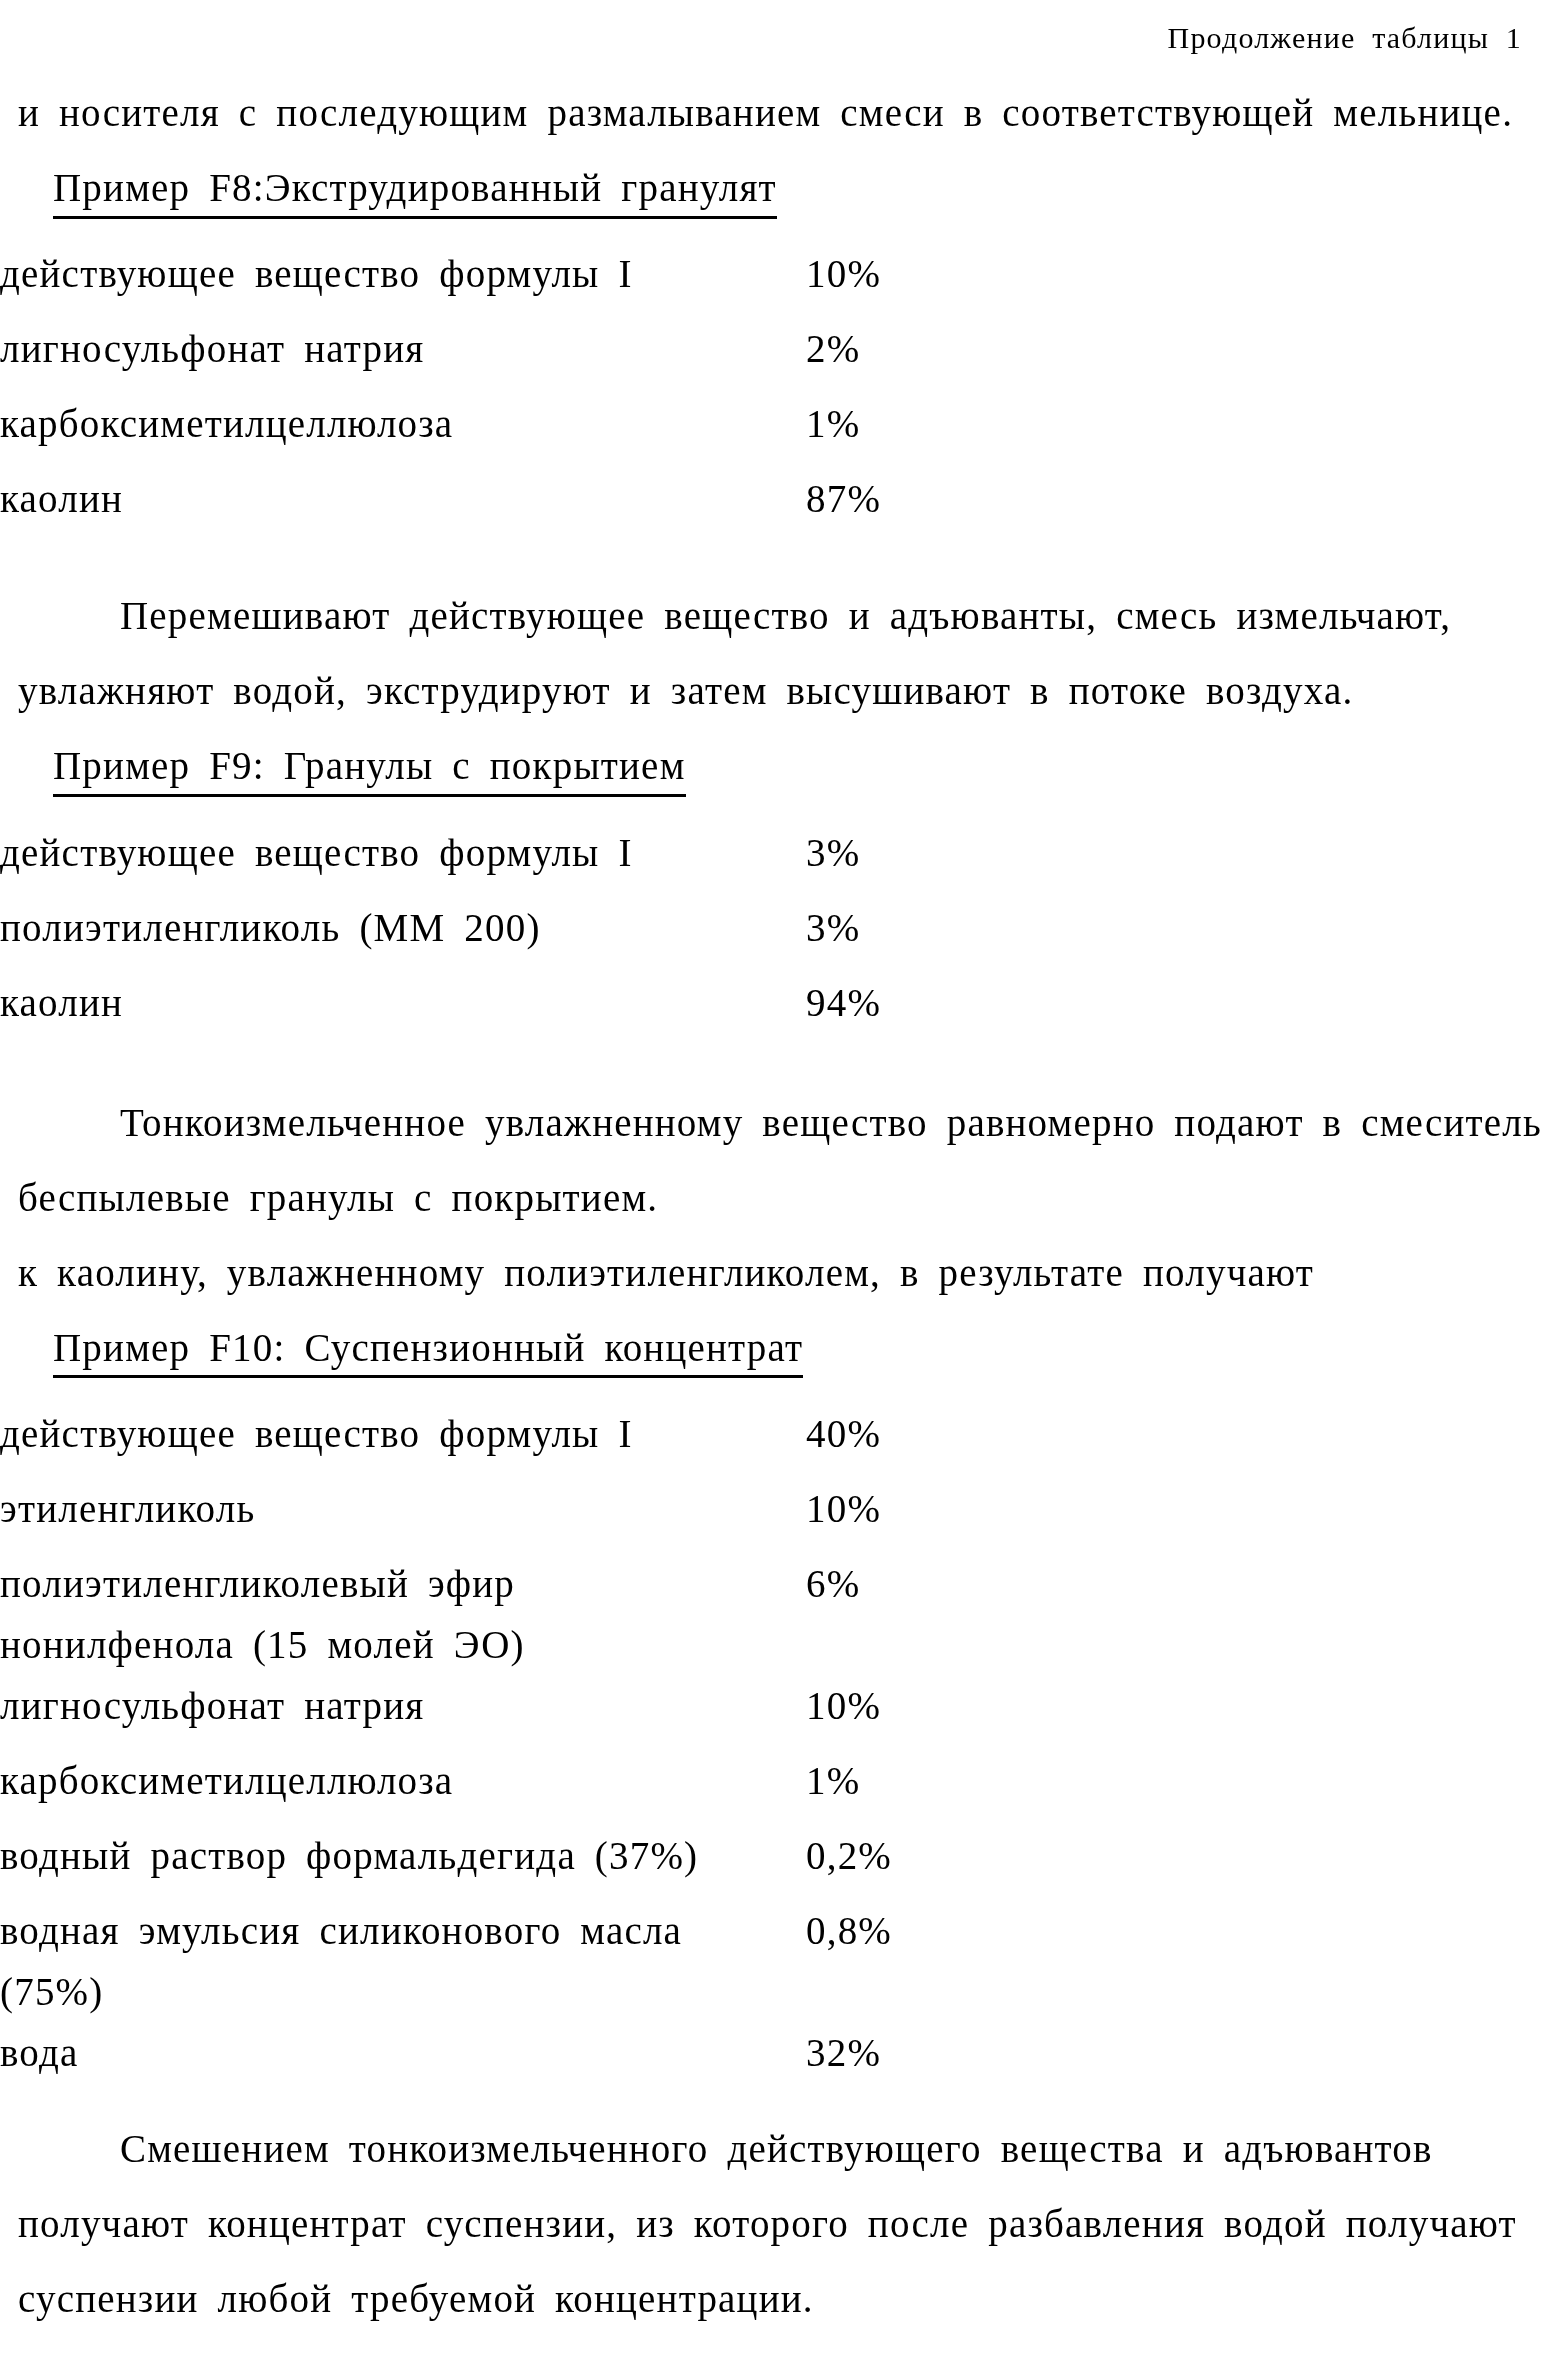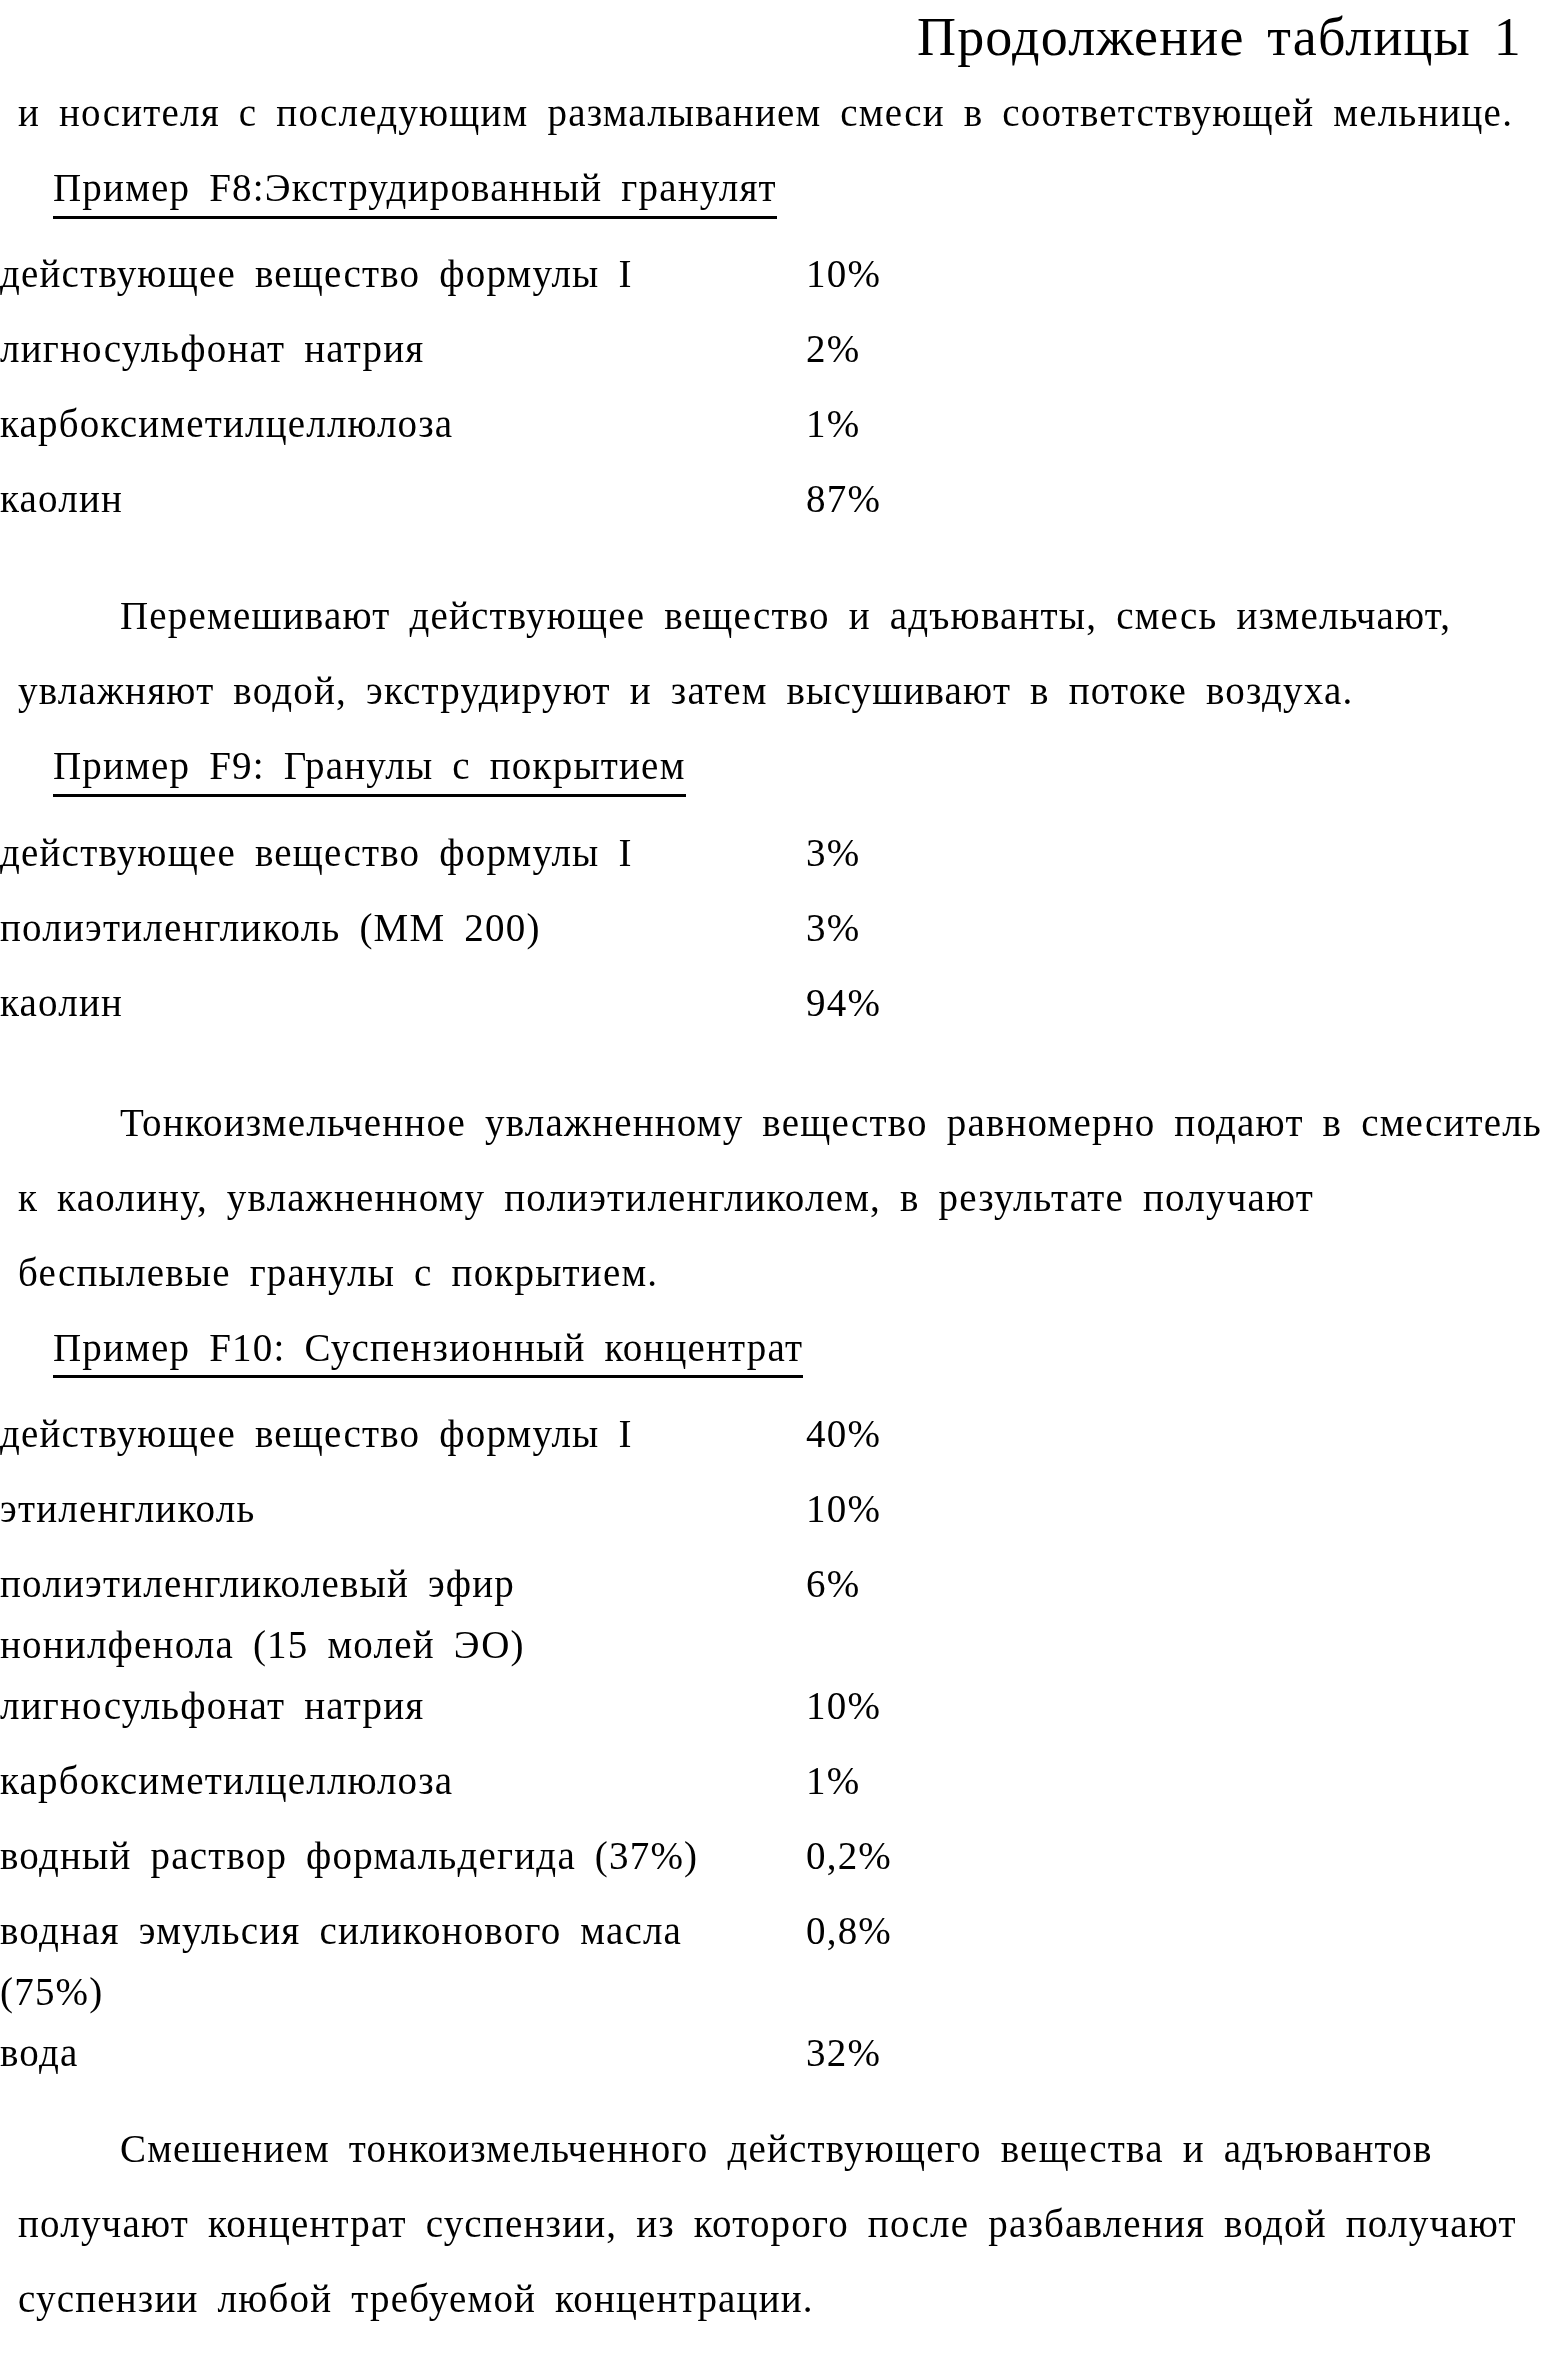--- a/index.html
+++ b/index.html
@@ -17,21 +17,21 @@
     font-size: 39px;
     letter-spacing: 1.2px;
     word-spacing: 8px;
     overflow: hidden;
   }
   .title {
     height: 75px;
     line-height: 75px;
     text-align: right;
     padding-right: 37px;
-    font-size: 54px;
+    font-size: 30px;
     white-space: nowrap;
   }
   .para .line {
     height: 75px;
     line-height: 75px;
     padding-left: 18px;
     white-space: nowrap;
   }
   .para .line.first {
     padding-left: 120px;
@@ -131,22 +131,22 @@
       <div class="tvalue">3%</div>
     </div>
     <div class="trow">
       <div class="tlabel">каолин</div>
       <div class="tvalue">94%</div>
     </div>
   </div>
 
   <div class="para para3">
     <div class="line first">Тонкоизмельченное увлажненному вещество равномерно подают в смеситель</div>
+    <div class="line">беспылевые гранулы с покрытием.</div>
     <div class="line">к каолину, увлажненному полиэтиленгликолем, в результате получают</div>
-    <div class="line">беспылевые гранулы с покрытием.</div>
   </div>
 
   <div class="heading">
     <span class="u">Пример F10: Суспензионный концентрат</span>
   </div>
 
   <div class="ftable">
     <div class="trow">
       <div class="tlabel">действующее вещество формулы I</div>
       <div class="tvalue">40%</div>

